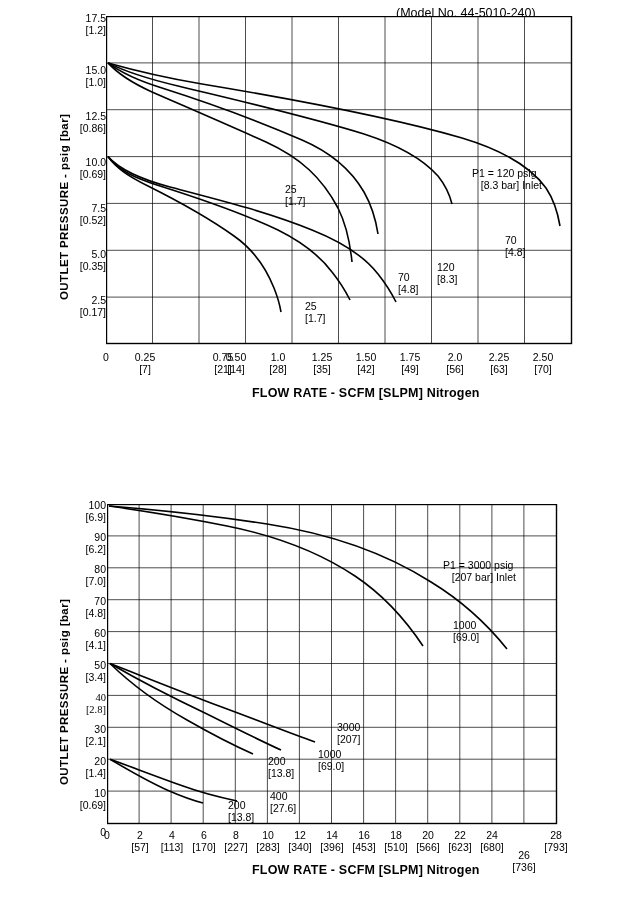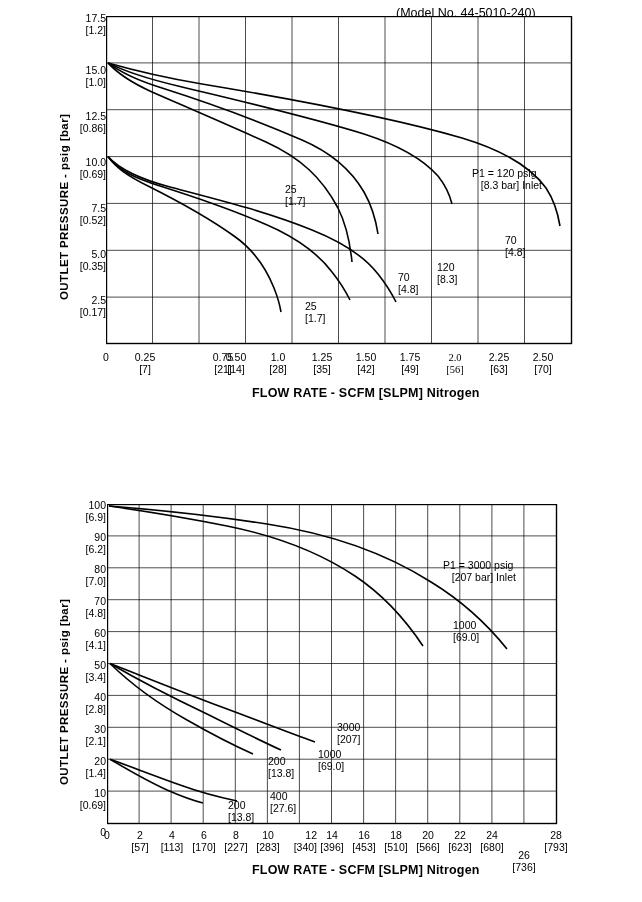--- a/index.html
+++ b/index.html
@@ -110,21 +110,21 @@
   <div class="xtick-label" style="left:206px; top:352px; width:34px;">0.75
 [21]</div>
   <div class="xtick-label" style="left:261px; top:352px; width:34px;">1.0
 [28]</div>
   <div class="xtick-label" style="left:305px; top:352px; width:34px;">1.25
 [35]</div>
   <div class="xtick-label" style="left:349px; top:352px; width:34px;">1.50
 [42]</div>
   <div class="xtick-label" style="left:393px; top:352px; width:34px;">1.75
 [49]</div>
-  <div class="xtick-label" style="left:438px; top:352px; width:34px;font-family:Liberation Serif, serif;">2.0
+  <div class="xtick-label" style="left:438px; top:352px; width:34px;">2.0
 [56]</div>
   <div class="xtick-label" style="left:482px; top:352px; width:34px;">2.25
 [63]</div>
   <div class="xtick-label" style="left:526px; top:352px; width:34px;">2.50
 [70]</div>
 
   <svg class="plot-svg" width="468" height="330" style="left:106px; top:16px;">
 
     <rect x="0.5" y="0.5" width="465" height="327" fill="#ffffff" stroke="#000000" stroke-width="1.4"></rect>
 
@@ -194,42 +194,42 @@
   <div class="tick-label" style="left:60px; top:72px; width:46px;">90
 [6.2]</div>
   <div class="tick-label" style="left:60px; top:104px; width:46px;">80
 [7.0]</div>
   <div class="tick-label" style="left:60px; top:136px; width:46px;">70
 [4.8]</div>
   <div class="tick-label" style="left:60px; top:168px; width:46px;">60
 [4.1]</div>
   <div class="tick-label" style="left:60px; top:200px; width:46px;">50
 [3.4]</div>
-  <div class="tick-label" style="left:60px; top:232px; width:46px;">40
+  <div class="tick-label" style="left:60px; top:232px; width:46px;font-family:Liberation Serif, serif;">40
 [2.8]</div>
   <div class="tick-label" style="left:60px; top:264px; width:46px;">30
 [2.1]</div>
   <div class="tick-label" style="left:60px; top:296px; width:46px;">20
 [1.4]</div>
   <div class="tick-label" style="left:60px; top:328px; width:46px;">10
 [0.69]</div>
   <div class="tick-label" style="left:60px; top:367px; width:46px;">0</div>
 
   <div class="xtick-label" style="left:96px; top:370px; width:22px;">0</div>
   <div class="xtick-label" style="left:123px; top:370px; width:34px;">2
 [57]</div>
   <div class="xtick-label" style="left:155px; top:370px; width:34px;">4
 [113]</div>
   <div class="xtick-label" style="left:187px; top:370px; width:34px;">6
 [170]</div>
   <div class="xtick-label" style="left:219px; top:370px; width:34px;">8
 [227]</div>
   <div class="xtick-label" style="left:251px; top:370px; width:34px;">10
 [283]</div>
-  <div class="xtick-label" style="left:283px; top:370px; width:34px;text-align:right;">12
+  <div class="xtick-label" style="left:283px; top:370px; width:34px;">12
 [340]</div>
   <div class="xtick-label" style="left:315px; top:370px; width:34px;">14
 [396]</div>
   <div class="xtick-label" style="left:347px; top:370px; width:34px;">16
 [453]</div>
   <div class="xtick-label" style="left:379px; top:370px; width:34px;">18
 [510]</div>
   <div class="xtick-label" style="left:411px; top:370px; width:34px;">20
 [566]</div>
   <div class="xtick-label" style="left:443px; top:370px; width:34px;">22

